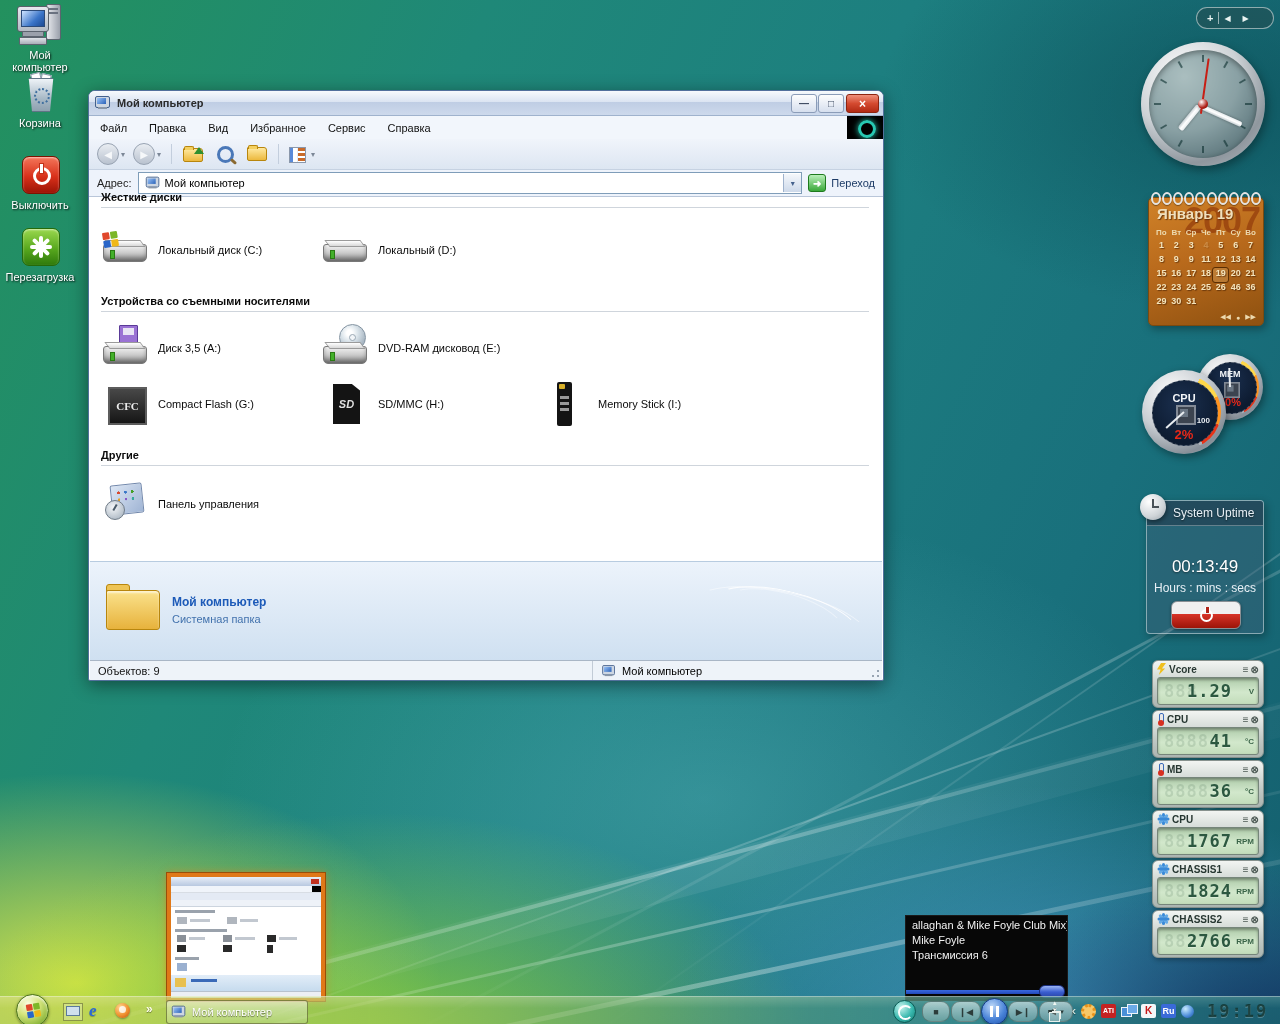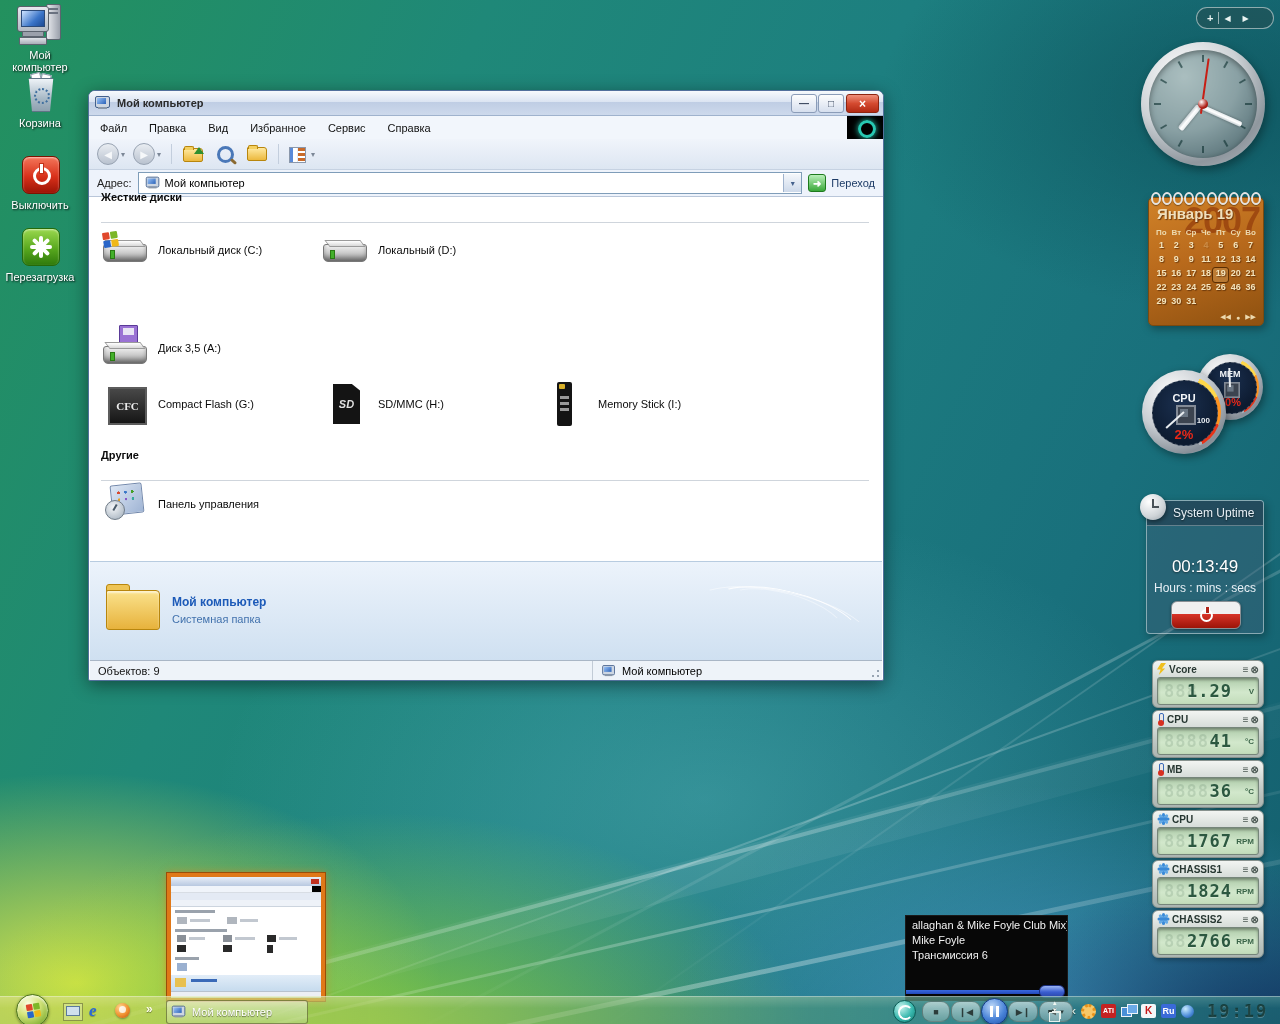--- a/index.html
+++ b/index.html
@@ -77,21 +77,21 @@
      linear-gradient(90deg,#5a8ad8 48%,#fff 48%),
      repeating-linear-gradient(180deg,#c86a2a 0 3px,#fff 3px 5px);background-size:7px 100%,8px 100%;background-position:0 0,8px 0;background-repeat:no-repeat;border:1px solid #8a97ab;}
   #addrbar{position:absolute;left:0;top:79px;right:0;height:26px;background:#eef3fb;border-bottom:1px solid #b9c6d9;display:flex;align-items:center;}
   #addrbar .albl{color:#222;margin:0 6px 0 8px;}
   #addrbox{position:relative;flex:1;height:20px;background:#fff;border:1px solid #7f9db9;display:flex;align-items:center;}
   #addrbox .atext{margin-left:4px;}
   #addrdrop{width:17px;height:18px;margin-left:auto;background:linear-gradient(180deg,#f4f7fb,#cdd9ea);border-left:1px solid #9fb2cc;display:flex;align-items:center;justify-content:center;color:#44618c;font-size:8px;}
   #gobtn{display:flex;align-items:center;margin:0 8px 0 6px;color:#1d3b66;}
   #gobtn .goarr{width:16px;height:16px;background:linear-gradient(180deg,#baf0ba,#3aa83a);border:1px solid #1e7a1e;border-radius:3px;color:#fff;font-weight:bold;font-size:10px;display:flex;align-items:center;justify-content:center;margin-right:5px;}
   
-  .sechdr{position:absolute;left:12px;right:14px;font-weight:bold;color:#0a0a0a;border-bottom:1px solid #cfd5dc;padding-bottom:19px;}
+  .sechdr{position:absolute;left:12px;right:14px;font-weight:bold;color:#0a0a0a;border-bottom:1px solid #cfd5dc;padding-bottom:4px;}
   .fitem{position:absolute;width:212px;height:50px;display:flex;align-items:center;}
   .fitem .flabel{margin-left:9px;color:#0a0a0a;}
   .iart{position:relative;width:48px;height:48px;flex:0 0 auto;}
   .hddbody{position:absolute;left:2px;top:18px;width:42px;height:16px;border-radius:3px 3px 5px 5px;
     background:linear-gradient(180deg,#f4f4f4,#cacaca 50%,#8e8e8e);border:1px solid #787878;box-shadow:inset 0 -3px 4px rgba(0,0,0,.28);}
   .hddbody::before{content:"";position:absolute;left:3px;top:-5px;width:34px;height:5px;background:linear-gradient(180deg,#fff,#d8d8d8);border:1px solid #9a9a9a;transform:skewX(38deg);}
   .hddbody::after{content:"";position:absolute;left:6px;bottom:2px;width:3px;height:7px;background:#43b02a;border:1px solid #2a7a14;}
   .flag{position:absolute;left:2px;top:6px;width:15px;height:15px;transform:rotate(-9deg);display:grid;grid-template-columns:7px 7px;gap:1px;}
   .flag i{width:7px;height:7px;border-radius:1px;}
   .flag .f1{background:#e0482c}.flag .f2{background:#7cb728}.flag .f3{background:#2a66c8}.flag .f4{background:#f0b818}
@@ -398,27 +398,35 @@
       </div>
     <span class="flabel">Локальный диск (C:)</span>
   </div>
   <div class="fitem" style="left:232px;top:134px">
     <div class="iart">
         <div class="hddbody"></div>
       </div>
     <span class="flabel">Локальный (D:)</span>
   </div>
 
+  <div class="sechdr" style="top:204px">Устройства со съемными носителями</div>
 
   <div class="fitem" style="left:12px;top:232px">
     <div class="iart">
         <div class="floppy"></div>
         <div class="hddbody" style="top:22px"></div>
       </div>
     <span class="flabel">Диск 3,5 (A:)</span>
+  </div>
+  <div class="fitem" style="left:232px;top:232px">
+    <div class="iart">
+        <div class="disc"></div>
+        <div class="hddbody" style="top:22px"></div>
+      </div>
+    <span class="flabel">DVD-RAM дисковод (E:)</span>
   </div>
   <div class="fitem" style="left:12px;top:288px">
     <div class="iart">
         <div class="cfcard">CFC</div>
       </div>
     <span class="flabel">Compact Flash (G:)</span>
   </div>
   <div class="fitem" style="left:232px;top:288px">
     <div class="iart">
         <div class="sdcard">SD</div>

